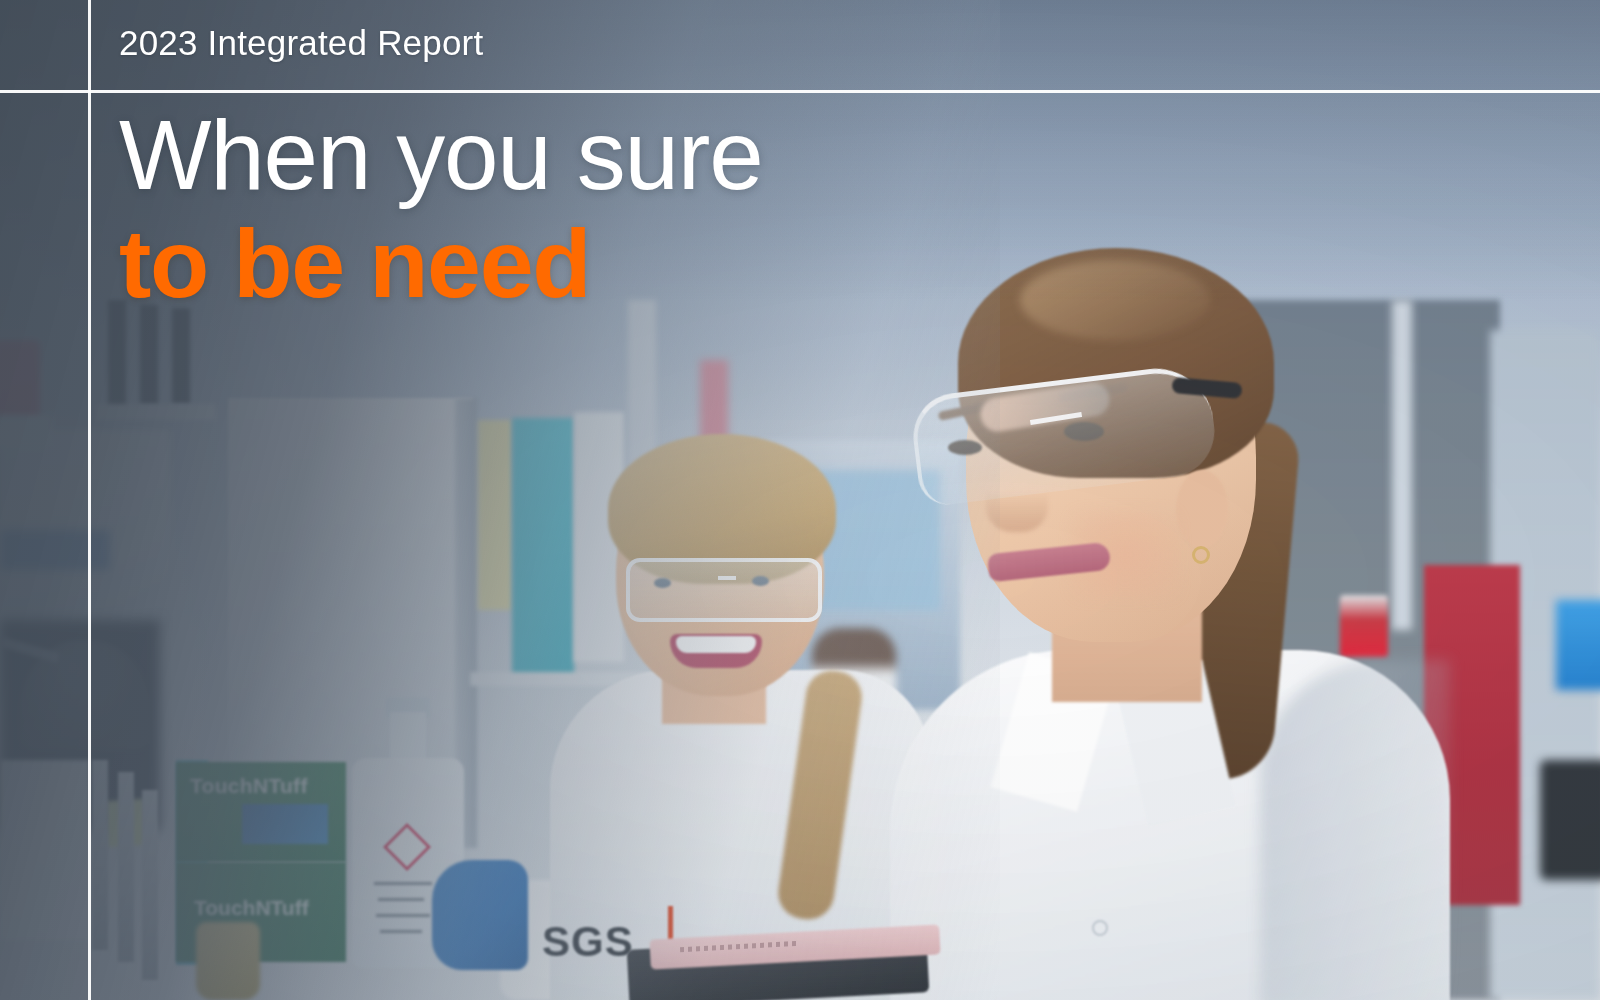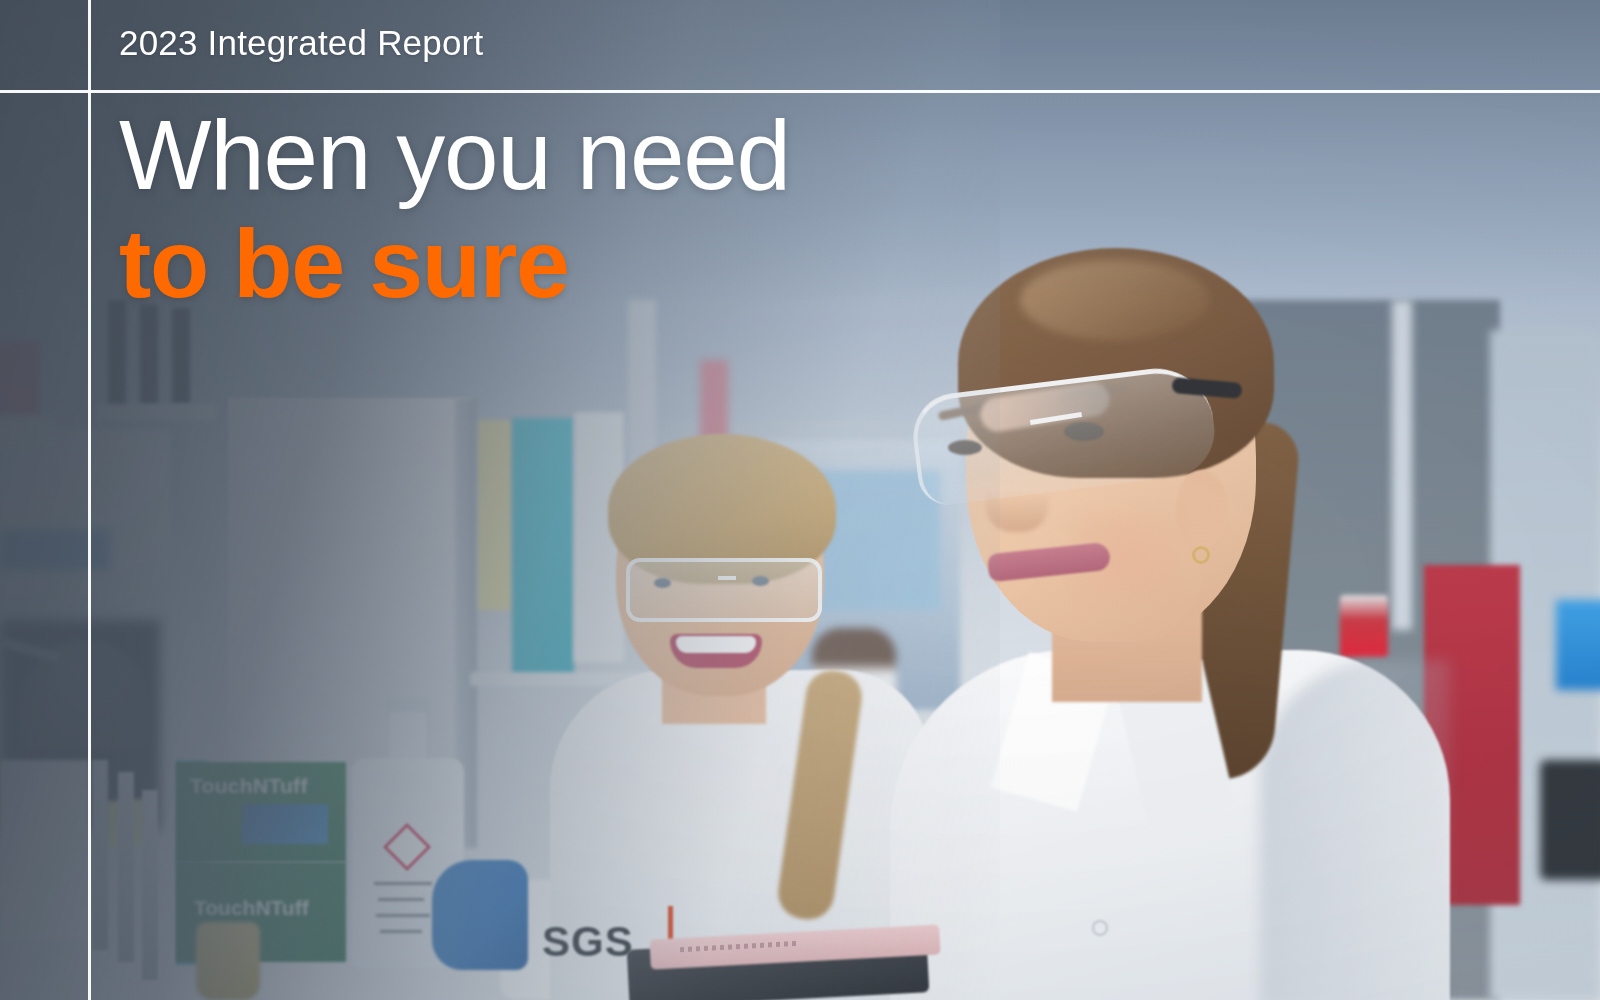--- a/index.html
+++ b/index.html
@@ -608,17 +608,17 @@
 
   <div class="top-scrim"></div>
   <div class="text-scrim"></div>
 
   <div class="rule-v"></div>
   <div class="rule-h"></div>
 
   <div class="eyebrow">2023 Integrated Report</div>
 
   <div class="headline">
-    <span class="l1">When you need</span>
-    <span class="l2">to be sure</span>
+    <span class="l1">When you sure</span>
+    <span class="l2">to be need</span>
   </div>
 
 </div>
 
 </body></html>

